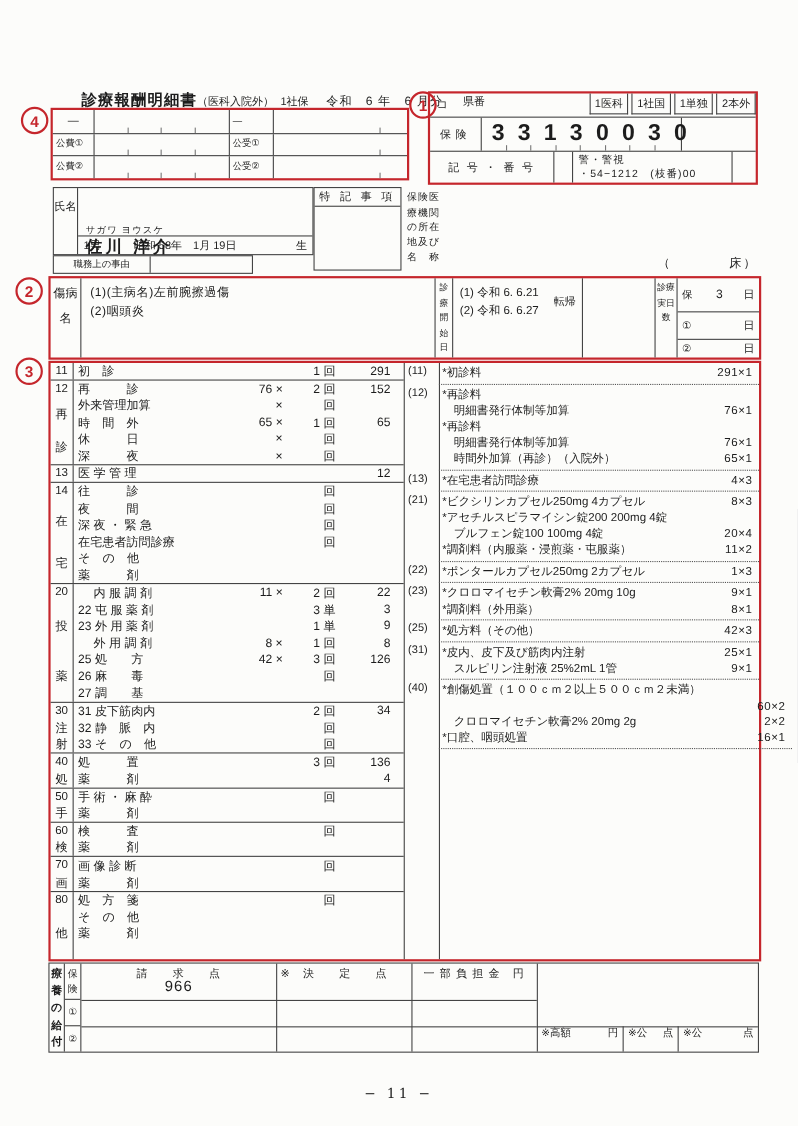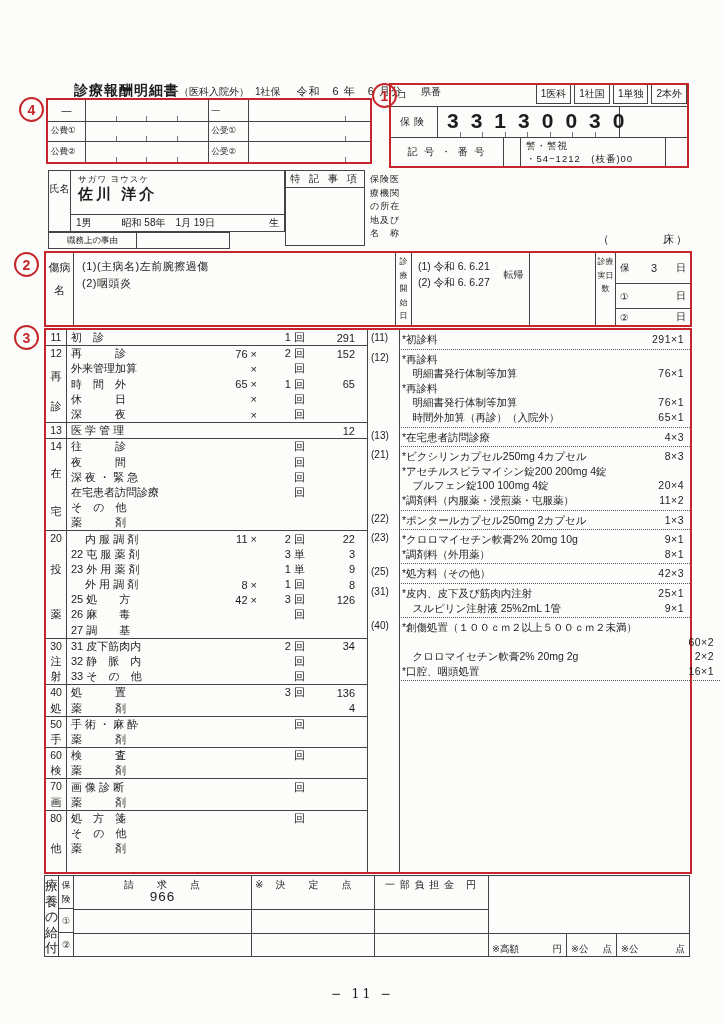--- a/index.html
+++ b/index.html
@@ -47,21 +47,21 @@
   .ins-rest { flex:1; border-left:1px solid #444; }
   .ins-r3 { height:29px; border-top:1px solid #444; display:flex; }
   .kigo-lab { width:112px; font-size:10px; display:flex; align-items:center; justify-content:center; letter-spacing:2px; }
   .kigo-gap { width:18px; border-left:1px solid #444; border-right:1px solid #444; }
   .kigo-val { flex:1; font-size:9.5px; line-height:13px; padding:1px 0 0 5px; letter-spacing:1px; }
   .kigo-tail { width:22px; border-left:1px solid #444; }
 
   
   .box-name { position:absolute; left:48px; top:170px; width:237px; height:62px; display:flex; }
   .name-lab { width:22px; border-right:1px solid #444; font-size:10px; padding-top:5px; line-height:25px; }
-  .name-body { flex:1; position:relative; }
+  .name-body { flex:1; position:relative;margin-top:30px; }
   .kana { position:absolute; left:7px; top:3px; font-size:8.5px; letter-spacing:1px; }
   .pname { position:absolute; left:7px; top:14px; font-size:15px; font-weight:600; letter-spacing:3px; }
   .birth-row { position:absolute; left:0; right:0; bottom:0; height:17px; border-top:1px solid #444;
                font-size:10px; display:flex; justify-content:space-between; align-items:center; padding:0 5px; }
   .box-shokumu { position:absolute; left:48px; top:232px; width:182px; height:17px; display:flex; }
   .shok-lab { width:88px; border-right:1px solid #444; font-size:8.5px; display:flex; align-items:center; justify-content:center; }
   .box-tokki { position:absolute; left:285px; top:170px; width:80px; height:76px; }
   .tokki-h { height:17px; border-bottom:1px solid #444; font-size:10px; display:flex; align-items:center; justify-content:center; letter-spacing:3px; }
   .facility { position:absolute; left:370px; top:173px; width:42px; font-size:9px; line-height:13.5px; letter-spacing:1px; }
   .beds { position:absolute; left:598px; top:232px; font-size:11px; letter-spacing:2px; }
@@ -104,31 +104,31 @@
   .entries { position:relative; }
   .entry { display:flex; }
   .entry-no { width:31px; flex:none; font-size:10px; padding:2px 0 0 3px; }
   .entry-body { flex:1; border-bottom:1px dotted #555; padding:2px 0; }
   .eline { display:flex; font-size:10.5px; height:14.6px; line-height:14.6px; white-space:pre; }
   .eline .txt { flex:1; padding-left:3px; overflow:hidden; }
   .eline .val { padding-right:6px; text-align:right; min-width:42px; letter-spacing:0.5px;margin-left:41px; }
 
   
   .box-foot { position:absolute; left:44px; top:875px; width:646px; height:82px; display:flex; }
-  .f-outer { width:14px; border-right:1px solid #444; font-size:13px; line-height:15.5px; padding-top:2px; }
+  .f-outer { width:14px; border-right:1px solid #444; font-size:10px; line-height:15.5px; padding-top:2px;font-weight:bold; }
   .f-sub { width:15px; border-right:1px solid #444; display:flex; flex-direction:column; font-size:9px; text-align:center; }
   .f-sub .r1 { height:33px; border-bottom:1px solid #444; line-height:14px; padding-top:2px; }
   .f-sub .r2 { height:24px; border-bottom:1px solid #444; display:flex; align-items:center; justify-content:center; }
   .f-sub .r3 { flex:1; display:flex; align-items:center; justify-content:center; }
   .f-main { flex:1; position:relative; font-size:10px; }
   .f-main .vl { position:absolute; top:0; bottom:0; border-left:1px solid #444; }
   .f-main .hl { position:absolute; border-top:1px solid #444; }
   .fh { position:absolute; top:2px; letter-spacing:1px; }
   .f-claim-val { position:absolute; left:0; width:177px; top:13px; text-align:center; font-size:13.5px; letter-spacing:1px; }
-  .fcell { position:absolute; top:57px; bottom:0; display:flex; justify-content:space-between; align-items:flex-end; font-size:9.5px; padding:0 4px; }
+  .fcell { position:absolute; top:57px; bottom:0; display:flex; justify-content:space-between; align-items:flex-start; font-size:9.5px; padding:0 4px; }
 
   .pageno { position:absolute; left:0; right:0; top:986px; text-align:center; font-family:"DejaVu Serif",serif; font-size:12.5px; letter-spacing:3px; }
 </style>
 </head>
 <body>
 
 <div class="sheet">
 
   <div class="title-row">
     <span class="t-main">診療報酬明細書</span>

